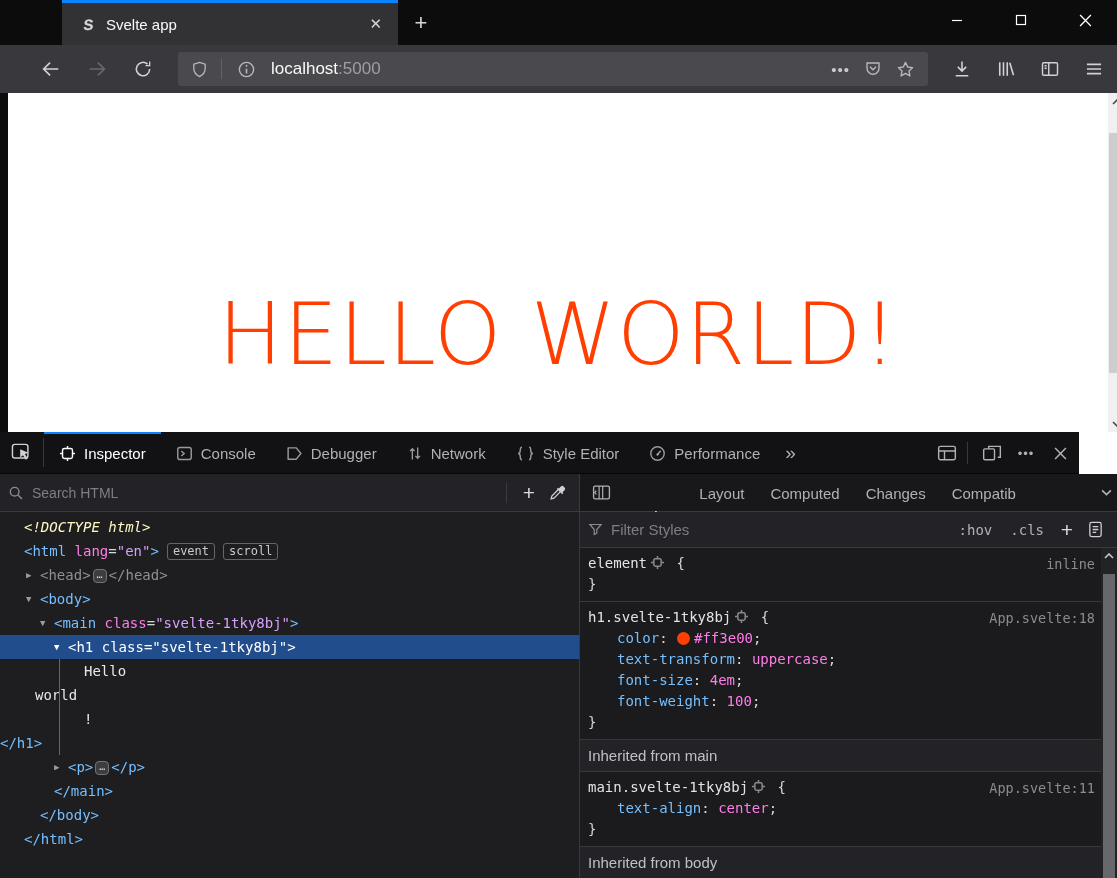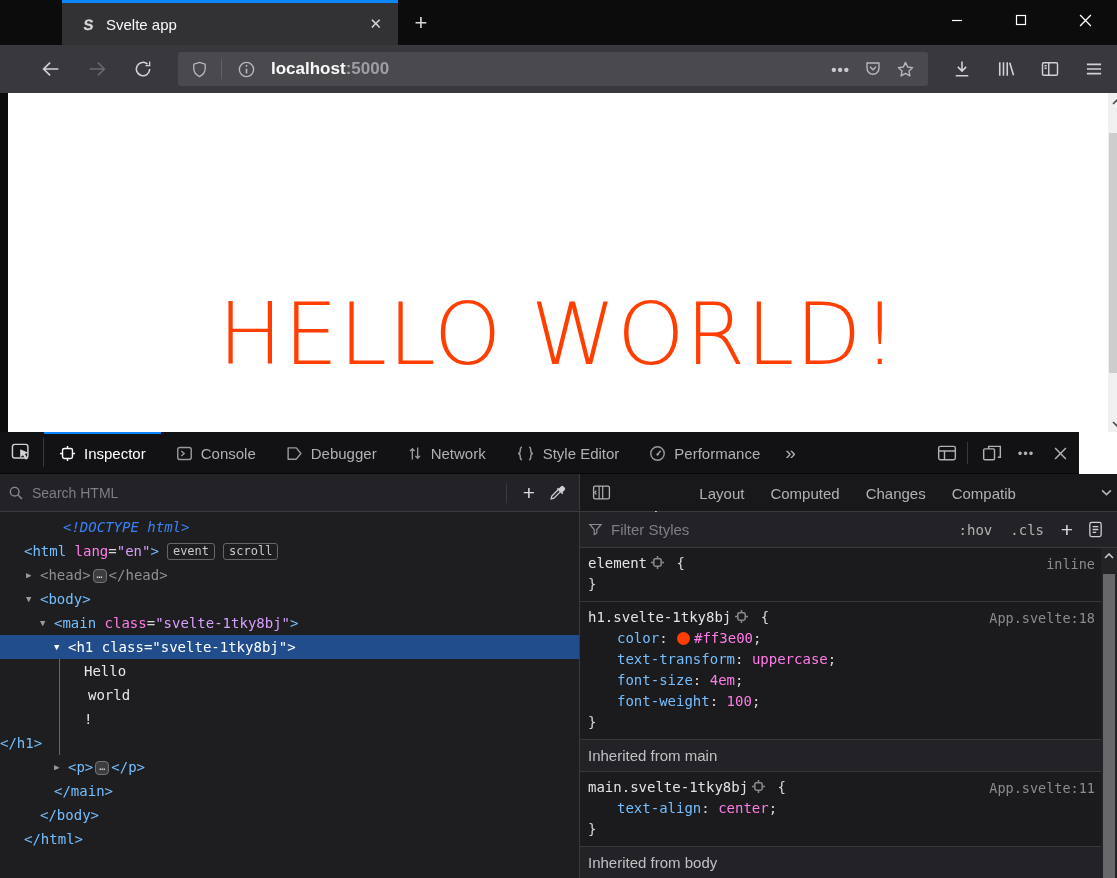--- a/index.html
+++ b/index.html
@@ -24,21 +24,21 @@
   }
   .tab-title { color:#f9f9fa; font-size:15px; flex:1; }
   .tab-close { color:#d7d7db; font-size:15px; padding:2px 6px; }
   .newtab { position:absolute; left:404px; top:6px; width:34px; height:34px; color:#d7d7db;
     font-size:22px; font-weight:300; display:flex; align-items:center; justify-content:center; }
   .win-controls { position:absolute; right:0; top:0; height:40px; display:flex; }
   .win-btn { width:64px; height:40px; display:flex; align-items:center; justify-content:center; color:#fff; }
 
   
   .navbar { position:absolute; top:45px; left:0; width:1117px; height:48px; background:#38383d;
-    display:flex; align-items:center;font-weight:bold; }
+    display:flex; align-items:center; }
   .nav-btn { width:34px; height:34px; margin-left:6px; display:flex; align-items:center; justify-content:center; }
   .nav-btn svg { stroke:#d2d2d6; }
   .nav-btn.disabled svg { stroke:#68686d; }
   .urlbar {
     position:absolute; left:178px; top:7px; width:750px; height:34px; background:#4a4a4e;
     border-radius:3px; display:flex; align-items:center; padding:0 6px;
   }
   .url-sep { width:1px; height:20px; background:#616166; margin:0 8px 0 6px; }
   .url-text { font-size:17px; margin-left:8px; flex:1; white-space:nowrap; }
   .url-host { color:#f9f9fa; }
@@ -94,21 +94,21 @@
   .plusglyph { color:#d7d7db; font-size:21px; font-weight:300; }
 
   
   .tree { flex:1; background:#1e1e21; font-family:"DejaVu Sans Mono", monospace; font-size:14px;
     padding-top:3px; overflow:hidden; }
   .tree-row { position:relative; height:24px; line-height:24px; white-space:nowrap; }
   .tree-row.selected { background:#214d8c; }
   .tree-row.selected span { color:#ffffff !important; }
   .expander { position:absolute; font-size:9px; color:#9b9b9f; top:0; }
   .child-line { position:absolute; left:59px; top:0; width:1px; height:24px; background:#3c6fae; }
-  .tk-doctype { color:#3b82f6; font-style:italic;margin-left:39px; }
+  .tk-doctype { color:#fef9c3; font-style:italic; }
   .tk-tag { color:#75bfff; }
   .tk-attr { color:#ff7de9; }
   .tk-val { color:#d99fff; }
   .tk-punct { color:#d7d7db; }
   .tk-dim { color:#8f8f94; }
   .tk-text { color:#e8e8ea; }
   .tk-badge { display:inline-block; color:#c9c9cc; font-size:12px; line-height:15px;
     border:1px solid #65656b; border-radius:3px; padding:0 5px; margin-left:8px; vertical-align:1px; }
   .tk-ellipsis { display:inline-block; background:#3c3c41; border:1px solid #737378; border-radius:4px;
     color:#d7d7db; font-size:10px; line-height:9px; padding:0 3px 3px; margin:0 2px; vertical-align:2px; }
@@ -377,21 +377,21 @@
         </span>
       </div>
       <div class="tree">
           <div class="tree-row"><span style="padding-left: 24px; display: inline-block;"><span class="tk-doctype">&lt;!DOCTYPE html&gt;</span></span></div>
           <div class="tree-row"><span style="padding-left: 24px; display: inline-block;"><span class="tk-tag">&lt;html</span><span class="tk-attr"> lang</span><span class="tk-punct">=</span><span class="tk-val">"en"</span><span class="tk-tag">&gt;</span><span class="tk-badge">event</span><span class="tk-badge">scroll</span></span></div>
           <div class="tree-row"><span class="expander" style="left: 26px;">▶</span><span style="padding-left: 40px; display: inline-block;"><span class="tk-dim">&lt;head&gt;</span><span class="tk-ellipsis">…</span><span class="tk-dim">&lt;/head&gt;</span></span></div>
           <div class="tree-row"><span class="expander" style="left: 26px;">▼</span><span style="padding-left: 40px; display: inline-block;"><span class="tk-tag">&lt;body&gt;</span></span></div>
           <div class="tree-row"><span class="expander" style="left: 40px;">▼</span><span style="padding-left: 54px; display: inline-block;"><span class="tk-tag">&lt;main</span><span class="tk-attr"> class</span><span class="tk-punct">=</span><span class="tk-val">"svelte-1tky8bj"</span><span class="tk-tag">&gt;</span></span></div>
           <div class="tree-row selected"><span class="expander" style="left: 54px;">▼</span><span style="padding-left: 68px; display: inline-block;"><span class="tk-tag">&lt;h1</span><span class="tk-attr"> class</span><span class="tk-punct">=</span><span class="tk-val">"svelte-1tky8bj"</span><span class="tk-tag">&gt;</span></span></div>
           <div class="tree-row"><span class="child-line"></span><span style="padding-left: 84px; display: inline-block;"><span class="tk-text">Hello</span></span></div>
-          <div class="tree-row"><span class="child-line"></span><span style="padding-left: 88px; display: inline-block;"><span class="tk-text">world</span></span></div>
+          <div class="tree-row"><span class="child-line"></span><span style="padding-left: 35px; display: inline-block;"><span class="tk-text">world</span></span></div>
           <div class="tree-row"><span class="child-line"></span><span style="padding-left: 84px; display: inline-block;"><span class="tk-text">!</span></span></div>
           <div class="tree-row"><span class="child-line"></span><span style="display: inline-block;"><span class="tk-tag">&lt;/h1&gt;</span></span></div>
           <div class="tree-row"><span class="expander" style="left: 54px;">▶</span><span style="padding-left: 68px; display: inline-block;"><span class="tk-tag">&lt;p&gt;</span><span class="tk-ellipsis">…</span><span class="tk-tag">&lt;/p&gt;</span></span></div>
           <div class="tree-row"><span style="padding-left: 54px; display: inline-block;"><span class="tk-tag">&lt;/main&gt;</span></span></div>
           <div class="tree-row"><span style="padding-left: 40px; display: inline-block;"><span class="tk-tag">&lt;/body&gt;</span></span></div>
           <div class="tree-row"><span style="padding-left: 24px; display: inline-block;"><span class="tk-tag">&lt;/html&gt;</span></span></div>
         </div>
     </div>
 
     <div class="dt-rightpane">

